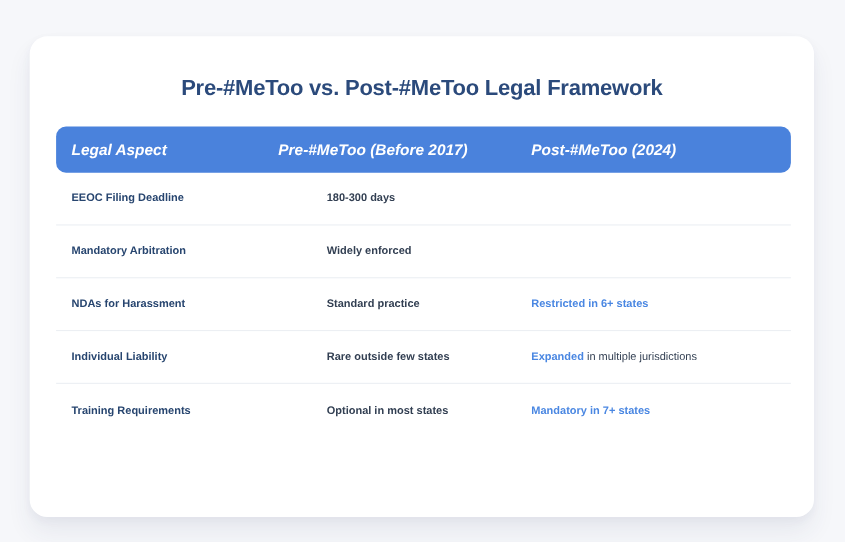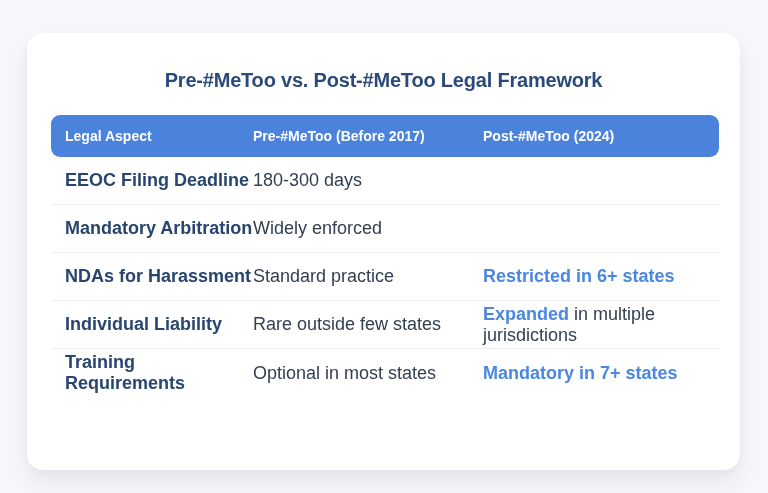--- a/index.html
+++ b/index.html
@@ -35,38 +35,40 @@
     display: grid;
     grid-template-columns: 188px 230px auto;
     align-items: center;
     height: 42px;
     padding-left: 14px;
     background: var(--header-bg, #4a82dc);
     border-radius: 9px;
     color: #ffffff;
     font-size: 14px;
     font-weight: 700;
+    font-style: italic;
   }
   .trow {
     display: grid;
     grid-template-columns: 188px 230px auto;
     align-items: center;
     height: 48px;
     padding-left: 14px;
     border-bottom: 1px solid var(--divider, #eceff3);
-    font-size: 18px;
+    font-size: 10px;
   }
   .trow:last-child { border-bottom: none; }
   .cell-aspect {
     font-weight: 700;
     color: var(--aspect-navy, #27456f);
   }
   .cell-pre {
-    font-weight: 400;
+    font-weight: 700;
     color: var(--body-text, #323f52);
+    margin-left: 44px;
   }
   .cell-post {
     font-weight: 400;
     color: var(--body-text, #323f52);
   }
   .hl {
     font-weight: 700;
     color: var(--accent, #4a87e2);
   }
 </style>

